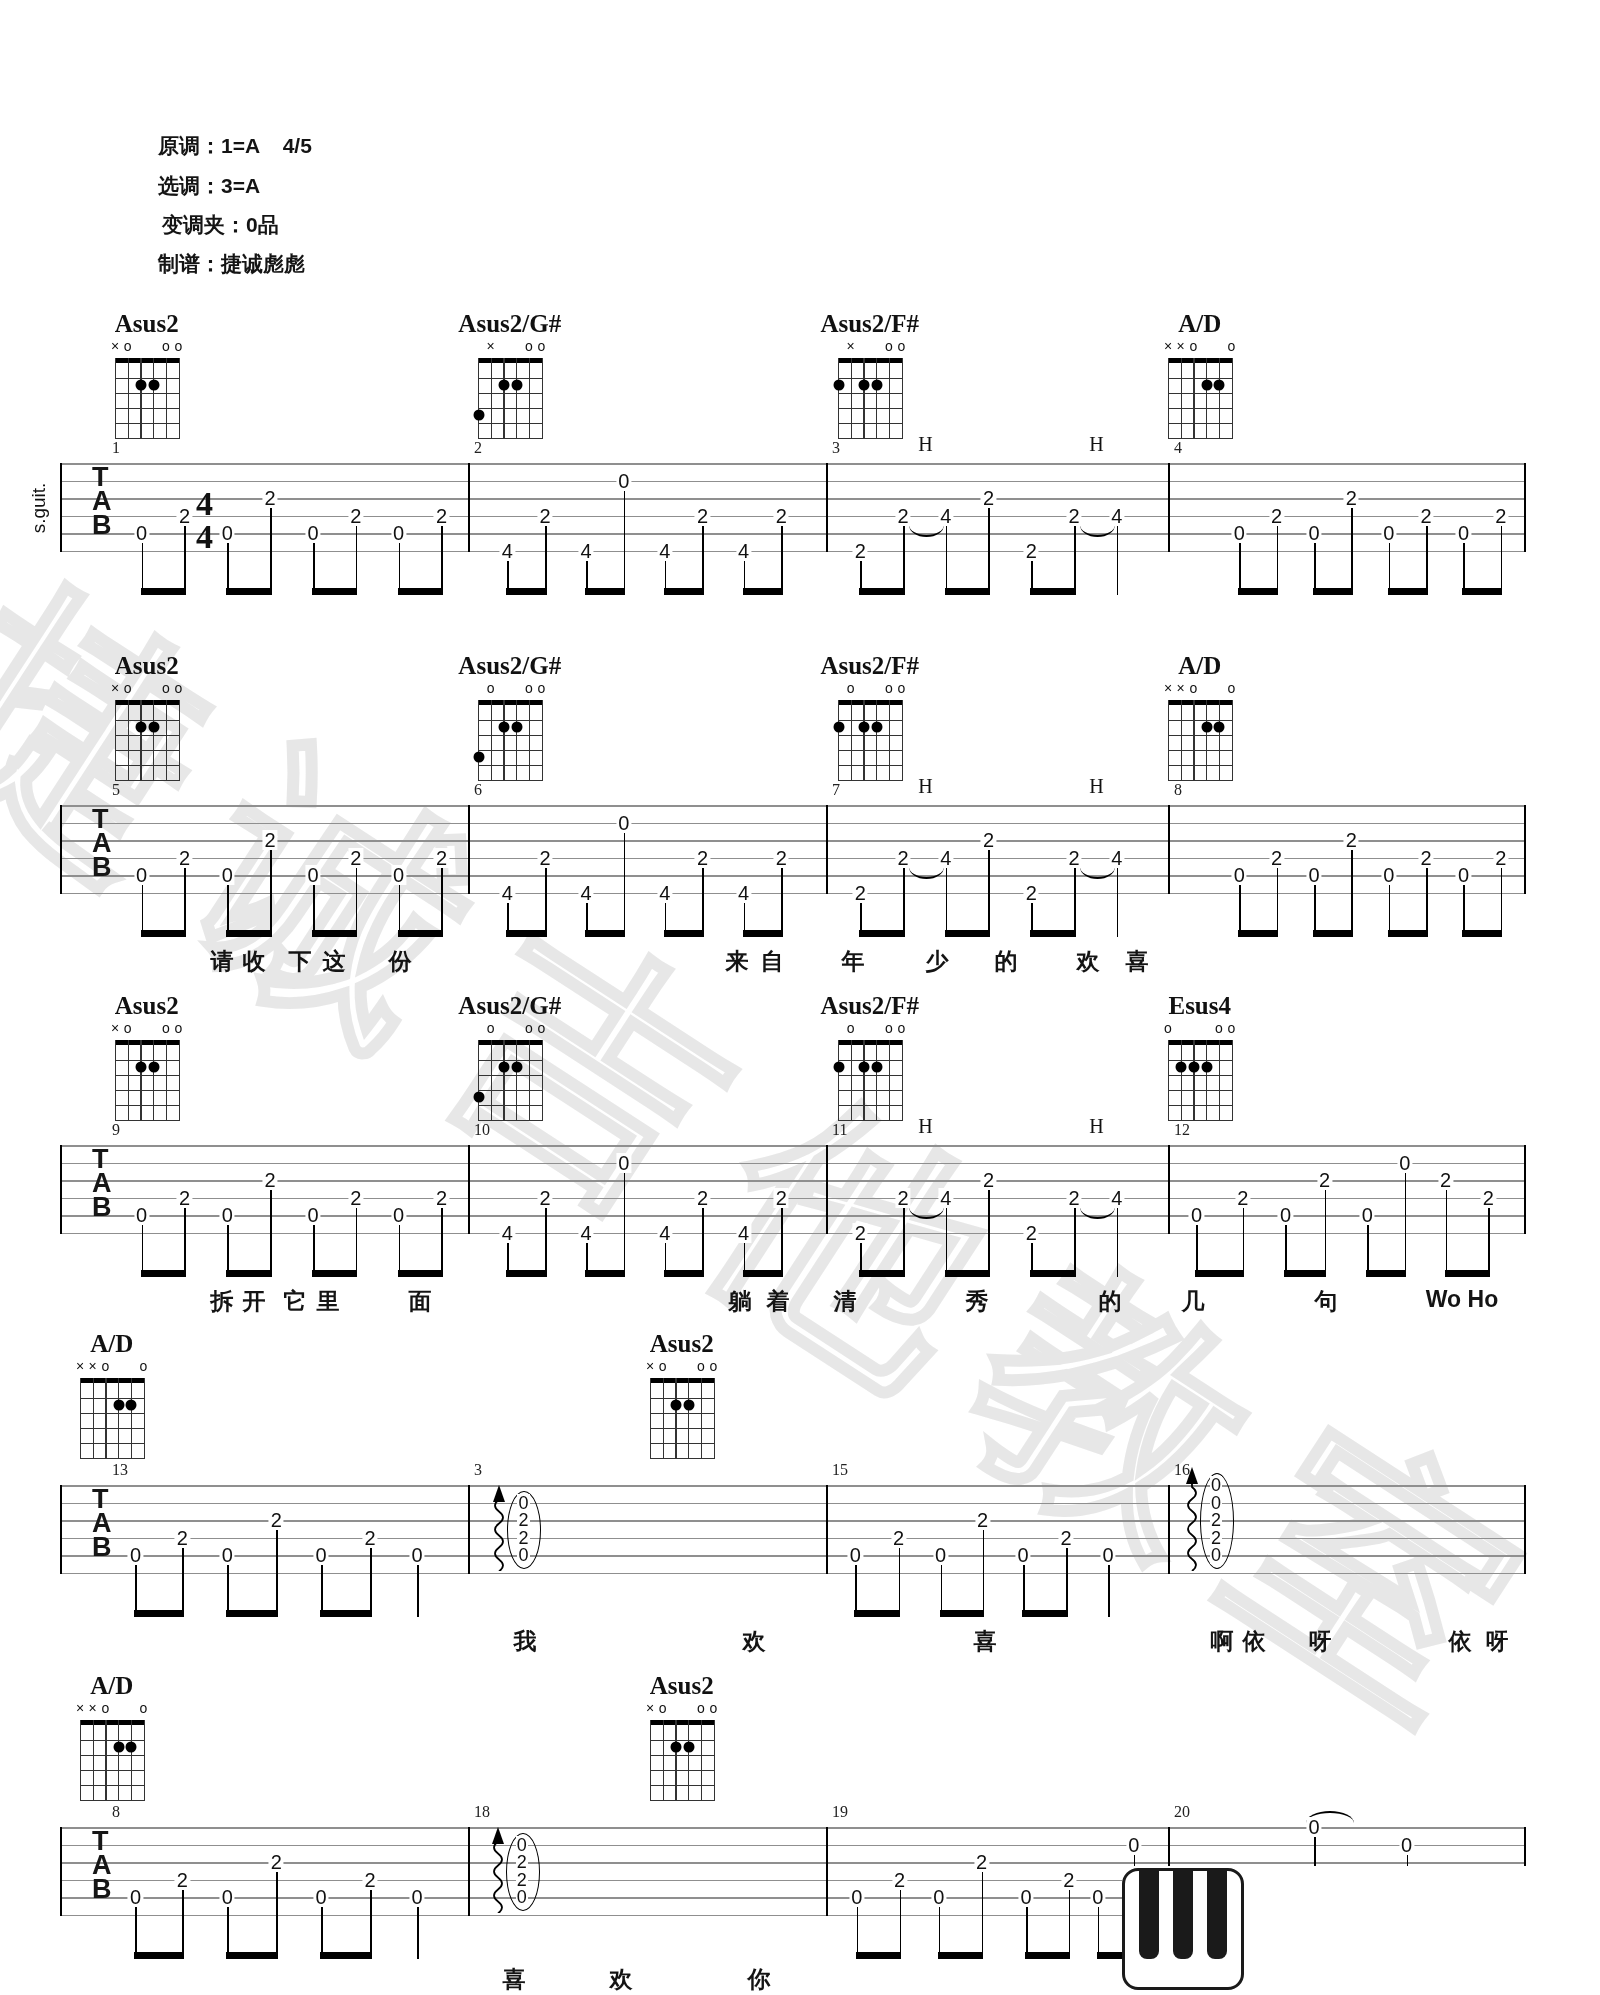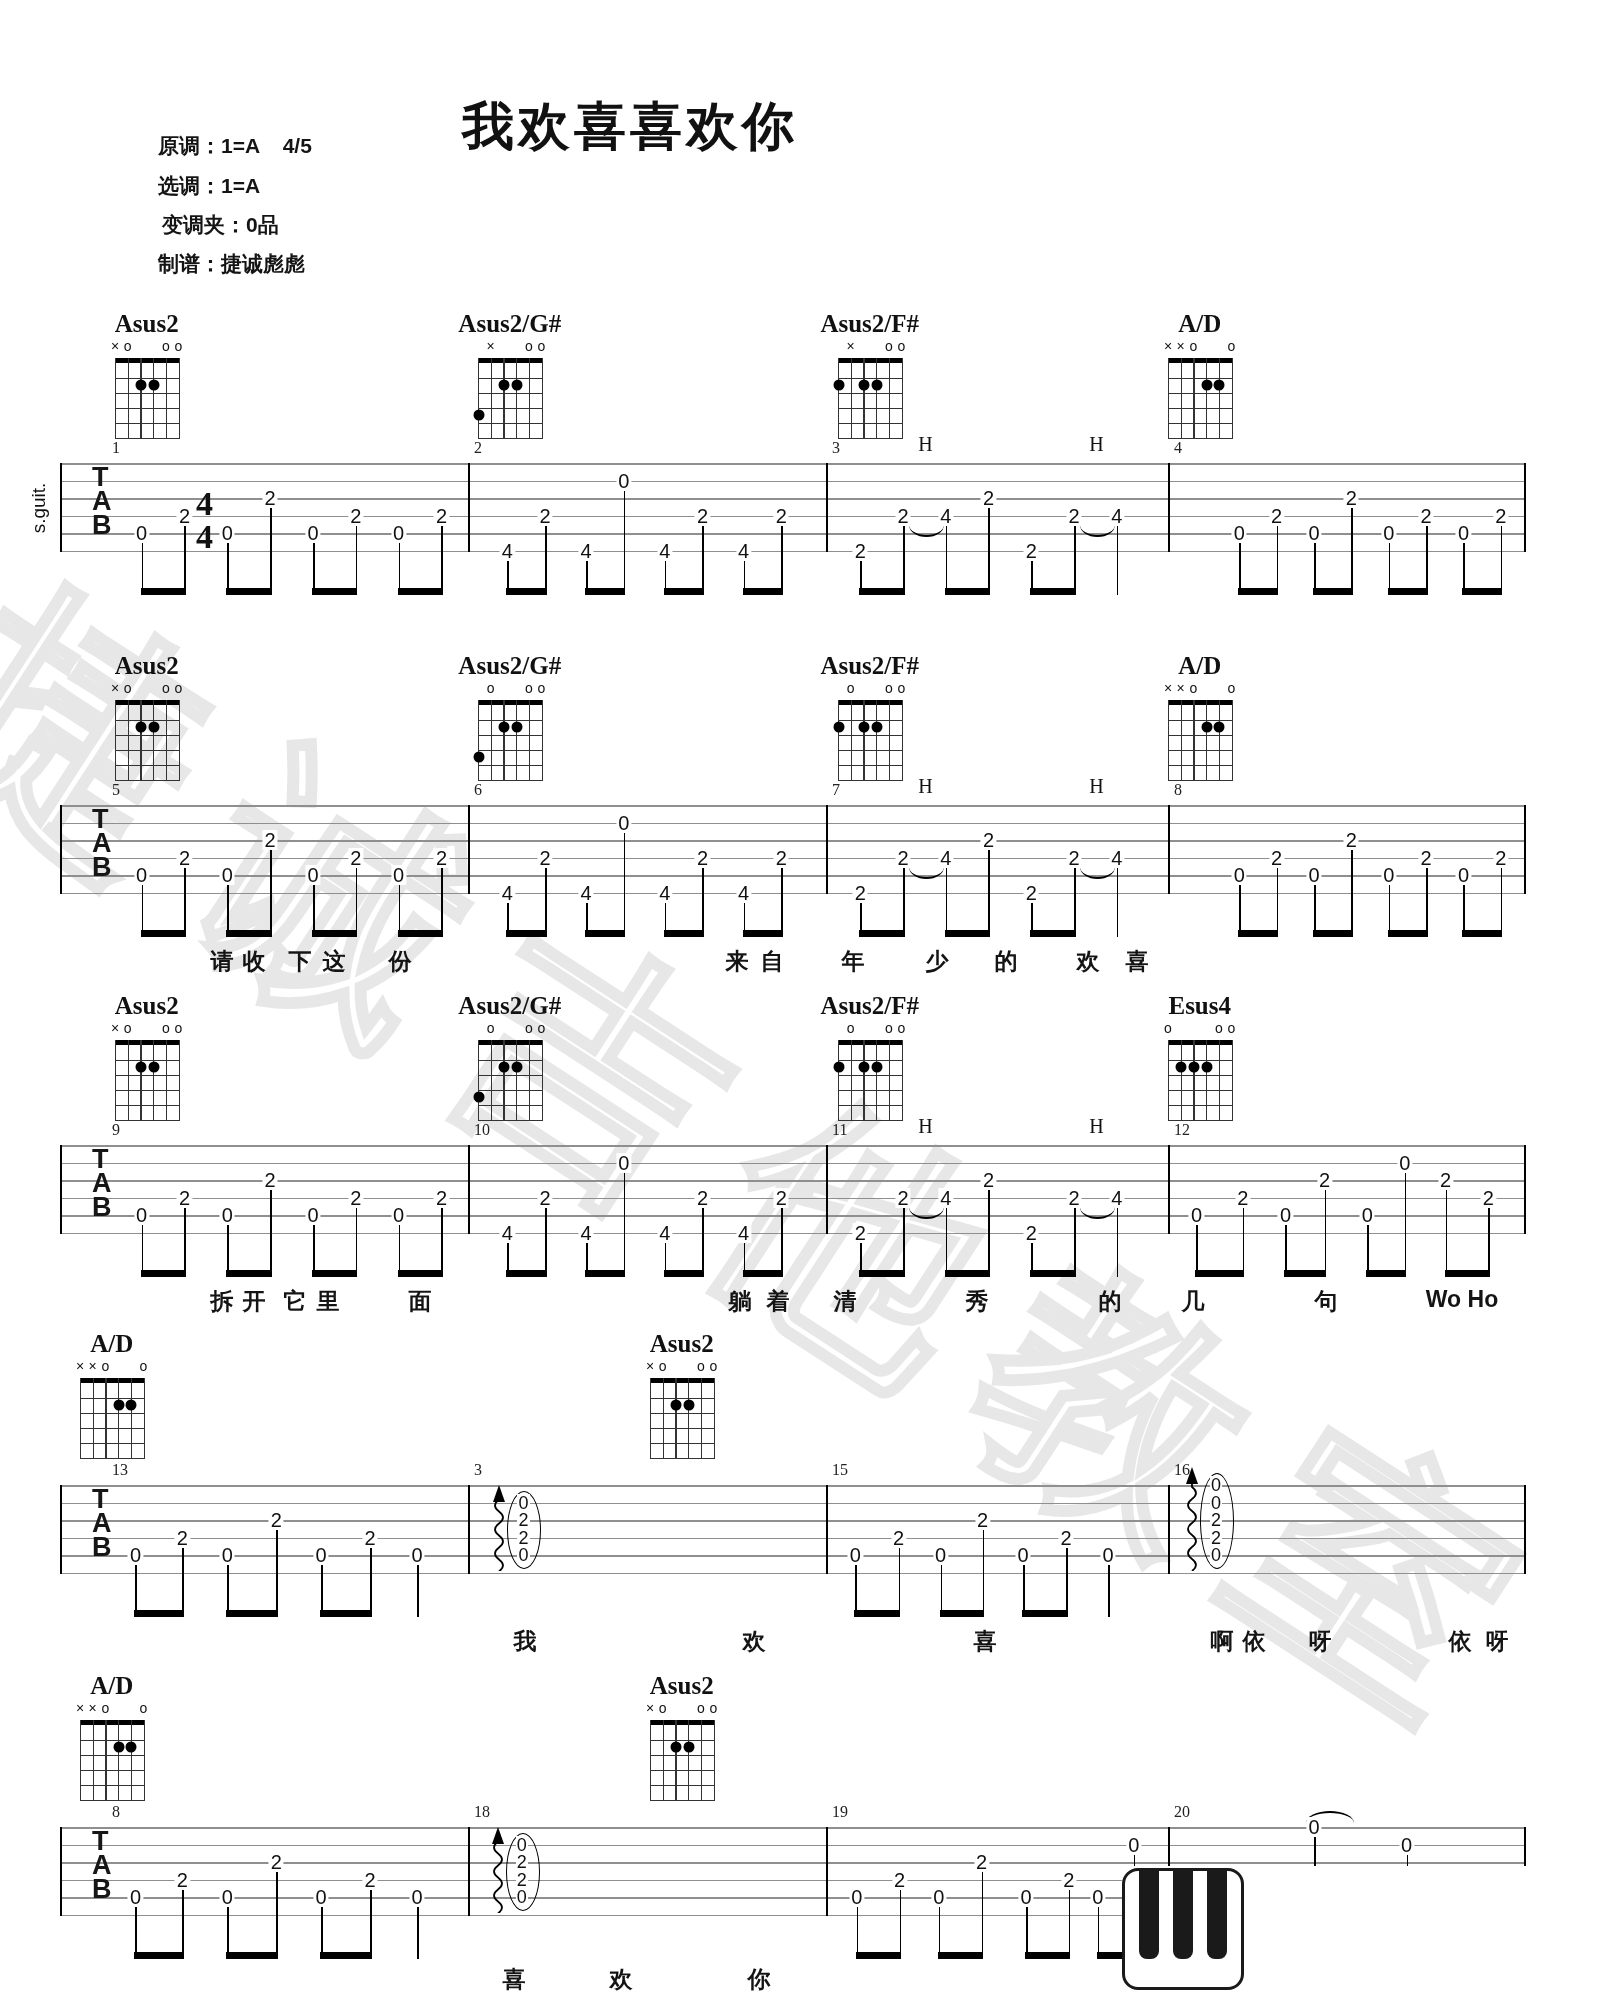--- a/index.html
+++ b/index.html
@@ -41,25 +41,24 @@
   #brand-site{font-size:31px;color:#101010;line-height:34px;}
   .instr{font-size:19px;color:#111;transform:rotate(-90deg);transform-origin:center;width:90px;text-align:center;}
 </style>
 </head>
 <body>
 
 <div id="page">
   <div id="watermark" class="abs">捷诚吉他教室</div>
 
   <div class="abs hdr-line" style="left:158px;top:132px">原调：1=A    4/5</div>
-  <div class="abs hdr-line" style="left:158px;top:172px">选调：1=A</div>
+  <div class="abs hdr-line" style="left:158px;top:172px">选调：3=A</div>
   <div class="abs hdr-line" style="left:162px;top:211px">变调夹：0品</div>
   <div class="abs hdr-line" style="left:158px;top:250px">制谱：捷诚彪彪</div>
 
-  <div id="song-title" class="abs serif" style="left:330px;top:92px">我欢喜喜欢你</div>
 
   <div id="score" class="abs" style="left:0;top:0;width:1600px;height:1995px">
       <div class="abs chord-name serif" style="left: 146.75px; top: 310px;">Asus2</div>
       <div class="abs marker" style="left: 115px; top: 339px;">×</div>
       <div class="abs marker" style="left: 127.7px; top: 339px;">o</div>
       <div class="abs marker" style="left: 165.8px; top: 339px;">o</div>
       <div class="abs marker" style="left: 178.5px; top: 339px;">o</div>
       <div class="abs nut" style="left: 115px; top: 358px; width: 64.7px; height: 4.5px;"></div>
       <div class="abs gline" style="left: 115px; top: 377.5px; width: 64.7px; height: 1.2px;"></div>
       <div class="abs gline" style="left: 115px; top: 392.5px; width: 64.7px; height: 1.2px;"></div>

